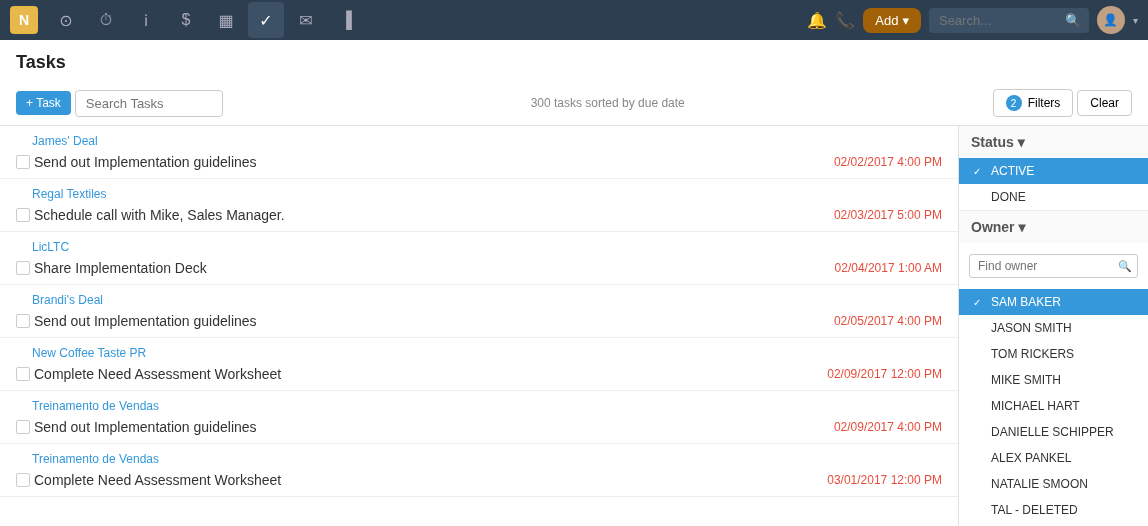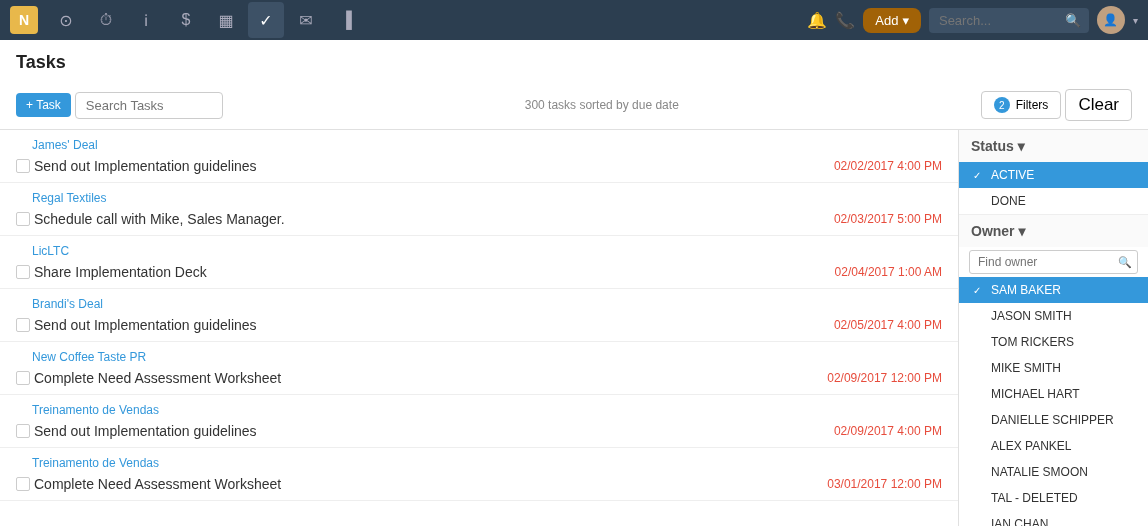--- a/index.html
+++ b/index.html
@@ -85,21 +85,21 @@
     .filters-btn {
       border: 1px solid #ccc; background: white; border-radius: 4px;
       padding: 5px 12px; font-size: 12px; cursor: pointer; display: flex; align-items: center; gap: 6px;
     }
     .filter-badge {
       background: #3498db; color: white; border-radius: 50%;
       width: 16px; height: 16px; font-size: 10px; display: flex; align-items: center; justify-content: center;
     }
     .clear-btn {
       border: 1px solid #ccc; background: white; border-radius: 4px;
-      padding: 5px 12px; font-size: 17px; cursor: pointer;
+      padding: 5px 12px; font-size: 12px; cursor: pointer;
     }
 
     
     .main { display: flex; flex: 1; overflow: hidden; background: white; }
 
     
     .task-list { flex: 1; overflow-y: auto; padding: 0; }
     .task-group { border-bottom: 1px solid #eee; }
     .task-link {
       display: inline-block; font-size: 12px; color: #3498db; cursor: pointer;
@@ -128,21 +128,21 @@
       background: #fafafa;
     }
     .filter-item {
       padding: 6px 14px; font-size: 12px; color: #333; cursor: pointer;
       display: flex; align-items: center; gap: 6px;
     }
     .filter-item.active { background: #3498db; color: white; }
     .filter-item.active .check-icon { color: white; }
     .check-icon { font-size: 10px; width: 12px; }
     .owner-search-wrap {
-      position: relative; margin: 3px 10px;
+      position: relative; margin: 11px 10px;
     }
     .owner-search-wrap input {
       border: 1px solid #ccc; border-radius: 3px; padding: 4px 24px 4px 8px;
       font-size: 12px; width: 100%; outline: none;
     }
     .owner-search-wrap .search-ico {
       position: absolute; right: 6px; top: 50%; transform: translateY(-50%);
       color: #aaa; font-size: 11px;
     }
   </style>

